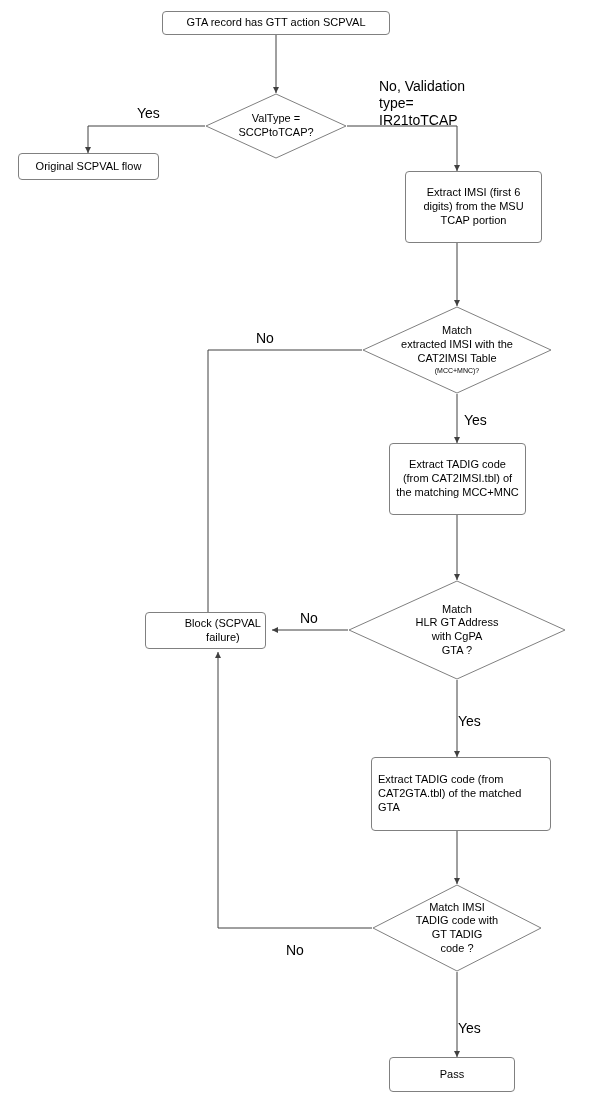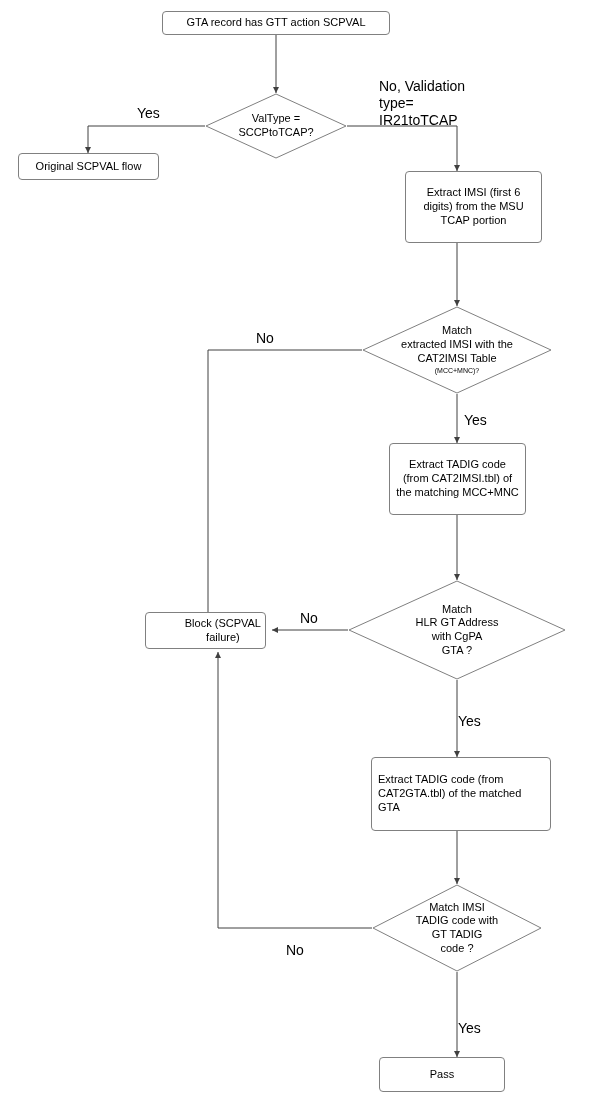--- a/index.html
+++ b/index.html
@@ -187,21 +187,21 @@
   <div class="diamond-wrap" style="left:372px; top:884px; width:170px; height:88px;">
     <svg width="170" height="88" viewBox="0 0 170 88">
       <polygon points="85,1 169,44 85,87 1,44" fill="#ffffff" stroke="#808080" stroke-width="1"></polygon>
     </svg>
     <div class="diamond-label" style="white-space:pre-line;">Match IMSI
 TADIG code with
 GT  TADIG
 code ?</div>
   </div>
 
-  <div class="node box" style="left:379px; top:1057px; width:126px; height:35px;">
+  <div class="node box" style="left:389px; top:1057px; width:126px; height:35px;">
     <span>Pass</span>
   </div>
 
   <div class="elabel" style="left:137px; top:105px;">Yes</div>
 
   <div class="elabel" style="left:379px; top:78px;">No, Validation
 type=
 IR21toTCAP</div>
 
   <div class="elabel" style="left:256px; top:330px;">No</div>

